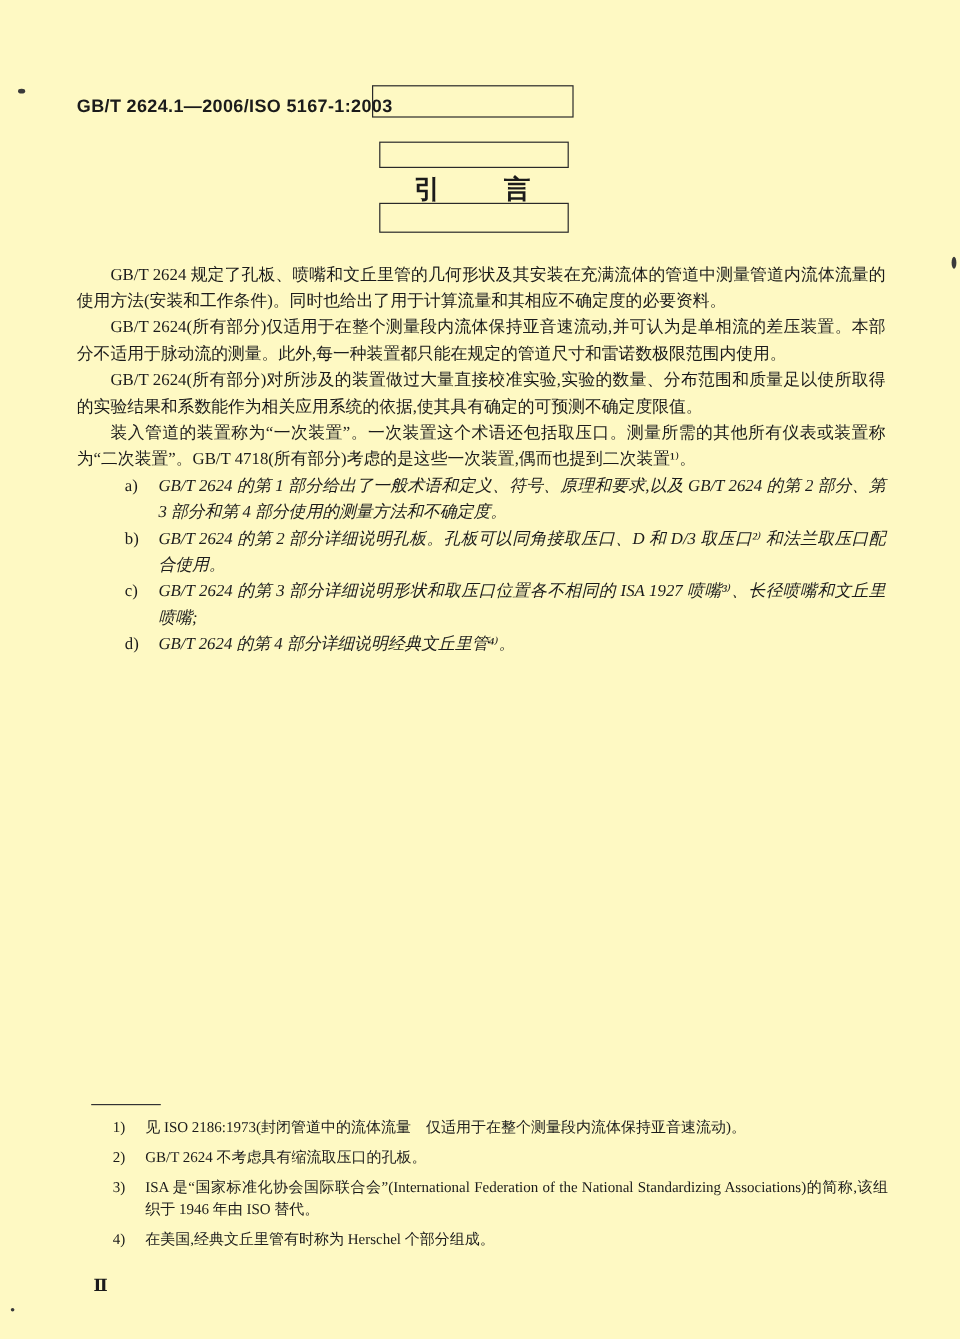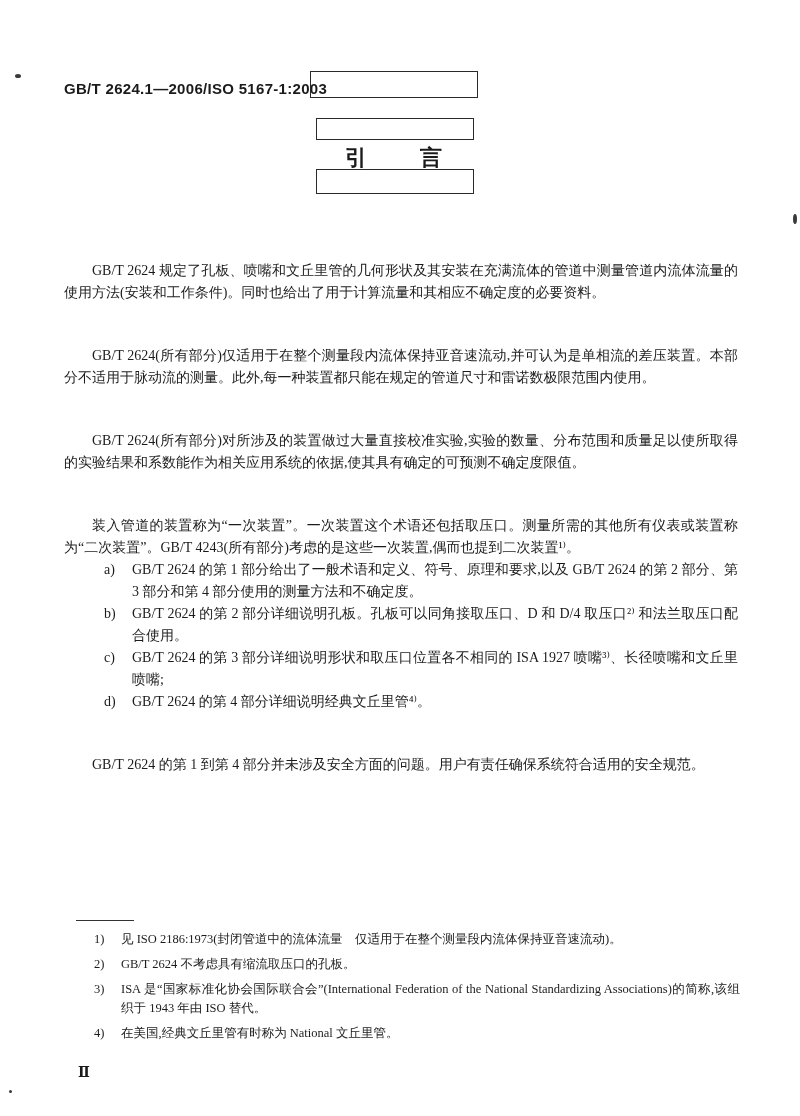--- a/index.html
+++ b/index.html
@@ -1,21 +1,21 @@
 <!DOCTYPE html>
 <html><head>
 <meta charset="utf-8">
 <style>
   * { margin:0; padding:0; box-sizing:border-box; }
   html,body { background:#e9e9e9; }
   .page {
     position:relative;
     width:800px; height:1116px;
     margin:0 auto;
-    background:#ffffff;
+    background:#fef9c3;
     font-family:"Liberation Serif","DejaVu Serif",serif;
     color:#1b1b1b;
     overflow:hidden;
     box-shadow:0 0 6px rgba(0,0,0,.25);
   }
   .doc-header {
     position:absolute; left:64px; top:80px;
     font-size:15px; font-weight:bold; letter-spacing:.3px;
     font-family:"Liberation Sans","DejaVu Sans",sans-serif;
   }
@@ -32,24 +32,24 @@
     position:absolute; left:192px; top:110px;
     font-family:"DejaVu Sans","Liberation Sans",sans-serif;
     font-size:74px; font-weight:bold; letter-spacing:3px;
     color:rgba(138,143,152,0.42);
     z-index:6; pointer-events:none; white-space:nowrap;
   }
   .doc-body {
     position:absolute; left:64px; top:219px; width:674px;
     font-size:14px; line-height:22px; text-align:justify;
   }
-  .para { text-indent:2em;margin-top:41px; }
+  .para { text-indent:2em; }
   .list-item { display:flex; margin-left:40px; }
   .list-label { width:28px; flex:none; }
-  .list-text { flex:1; }
+  .list-text { flex:1;font-style:italic; }
   .footnotes {
     position:absolute; left:64px; top:920px; width:676px;
     font-size:12.5px; line-height:19px; text-align:justify;
   }
   .fn-rule { width:58px; border-top:1px solid #333; margin:0 0 9px 12px; }
   .footnote { display:flex; margin-left:30px; margin-bottom:6px; }
   .fn-label { width:27px; flex:none; }
   .fn-text { flex:1; }
   .page-number {
     position:absolute; left:78px; top:1064px;
@@ -74,57 +74,56 @@
 
   <div class="scan-box box-title-top"></div>
   <div class="doc-title">引　　言</div>
   <div class="scan-box box-title-bottom"></div>
 
 
   <div class="doc-body">
     <p class="para">GB/T 2624 规定了孔板、喷嘴和文丘里管的几何形状及其安装在充满流体的管道中测量管道内流体流量的使用方法(安装和工作条件)。同时也给出了用于计算流量和其相应不确定度的必要资料。</p>
     <p class="para">GB/T 2624(所有部分)仅适用于在整个测量段内流体保持亚音速流动,并可认为是单相流的差压装置。本部分不适用于脉动流的测量。此外,每一种装置都只能在规定的管道尺寸和雷诺数极限范围内使用。</p>
     <p class="para">GB/T 2624(所有部分)对所涉及的装置做过大量直接校准实验,实验的数量、分布范围和质量足以使所取得的实验结果和系数能作为相关应用系统的依据,使其具有确定的可预测不确定度限值。</p>
-    <p class="para">装入管道的装置称为“一次装置”。一次装置这个术语还包括取压口。测量所需的其他所有仪表或装置称为“二次装置”。GB/T 4243(所有部分)考虑的是这些一次装置,偶而也提到二次装置¹⁾。</p>
+    <p class="para">装入管道的装置称为“一次装置”。一次装置这个术语还包括取压口。测量所需的其他所有仪表或装置称为“二次装置”。GB/T 4718(所有部分)考虑的是这些一次装置,偶而也提到二次装置¹⁾。</p>
 
     <div class="list-item">
       <span class="list-label">a)</span>
       <span class="list-text">GB/T 2624 的第 1 部分给出了一般术语和定义、符号、原理和要求,以及 GB/T 2624 的第 2 部分、第 3 部分和第 4 部分使用的测量方法和不确定度。</span>
     </div>
     <div class="list-item">
       <span class="list-label">b)</span>
-      <span class="list-text">GB/T 2624 的第 2 部分详细说明孔板。孔板可以同角接取压口、D 和 D/4 取压口²⁾ 和法兰取压口配合使用。</span>
+      <span class="list-text">GB/T 2624 的第 2 部分详细说明孔板。孔板可以同角接取压口、D 和 D/3 取压口²⁾ 和法兰取压口配合使用。</span>
     </div>
     <div class="list-item">
       <span class="list-label">c)</span>
       <span class="list-text">GB/T 2624 的第 3 部分详细说明形状和取压口位置各不相同的 ISA 1927 喷嘴³⁾、长径喷嘴和文丘里喷嘴;</span>
     </div>
     <div class="list-item">
       <span class="list-label">d)</span>
       <span class="list-text">GB/T 2624 的第 4 部分详细说明经典文丘里管⁴⁾。</span>
     </div>
 
-    <p class="para">GB/T 2624 的第 1 到第 4 部分并未涉及安全方面的问题。用户有责任确保系统符合适用的安全规范。</p>
   </div>
 
   <div class="footnotes">
     <div class="fn-rule"></div>
     <div class="footnote">
       <span class="fn-label">1)</span>
       <span class="fn-text">见 ISO 2186:1973(封闭管道中的流体流量　仅适用于在整个测量段内流体保持亚音速流动)。</span>
     </div>
     <div class="footnote">
       <span class="fn-label">2)</span>
       <span class="fn-text">GB/T 2624 不考虑具有缩流取压口的孔板。</span>
     </div>
     <div class="footnote">
       <span class="fn-label">3)</span>
-      <span class="fn-text">ISA 是“国家标准化协会国际联合会”(International Federation of the National Standardizing Associations)的简称,该组织于 1943 年由 ISO 替代。</span>
+      <span class="fn-text">ISA 是“国家标准化协会国际联合会”(International Federation of the National Standardizing Associations)的简称,该组织于 1946 年由 ISO 替代。</span>
     </div>
     <div class="footnote">
       <span class="fn-label">4)</span>
-      <span class="fn-text">在美国,经典文丘里管有时称为 National 文丘里管。</span>
+      <span class="fn-text">在美国,经典文丘里管有时称为 Herschel 个部分组成。</span>
     </div>
   </div>
 
   <div class="page-number">Ⅱ</div>
 
 </div>
 
 </body></html>

